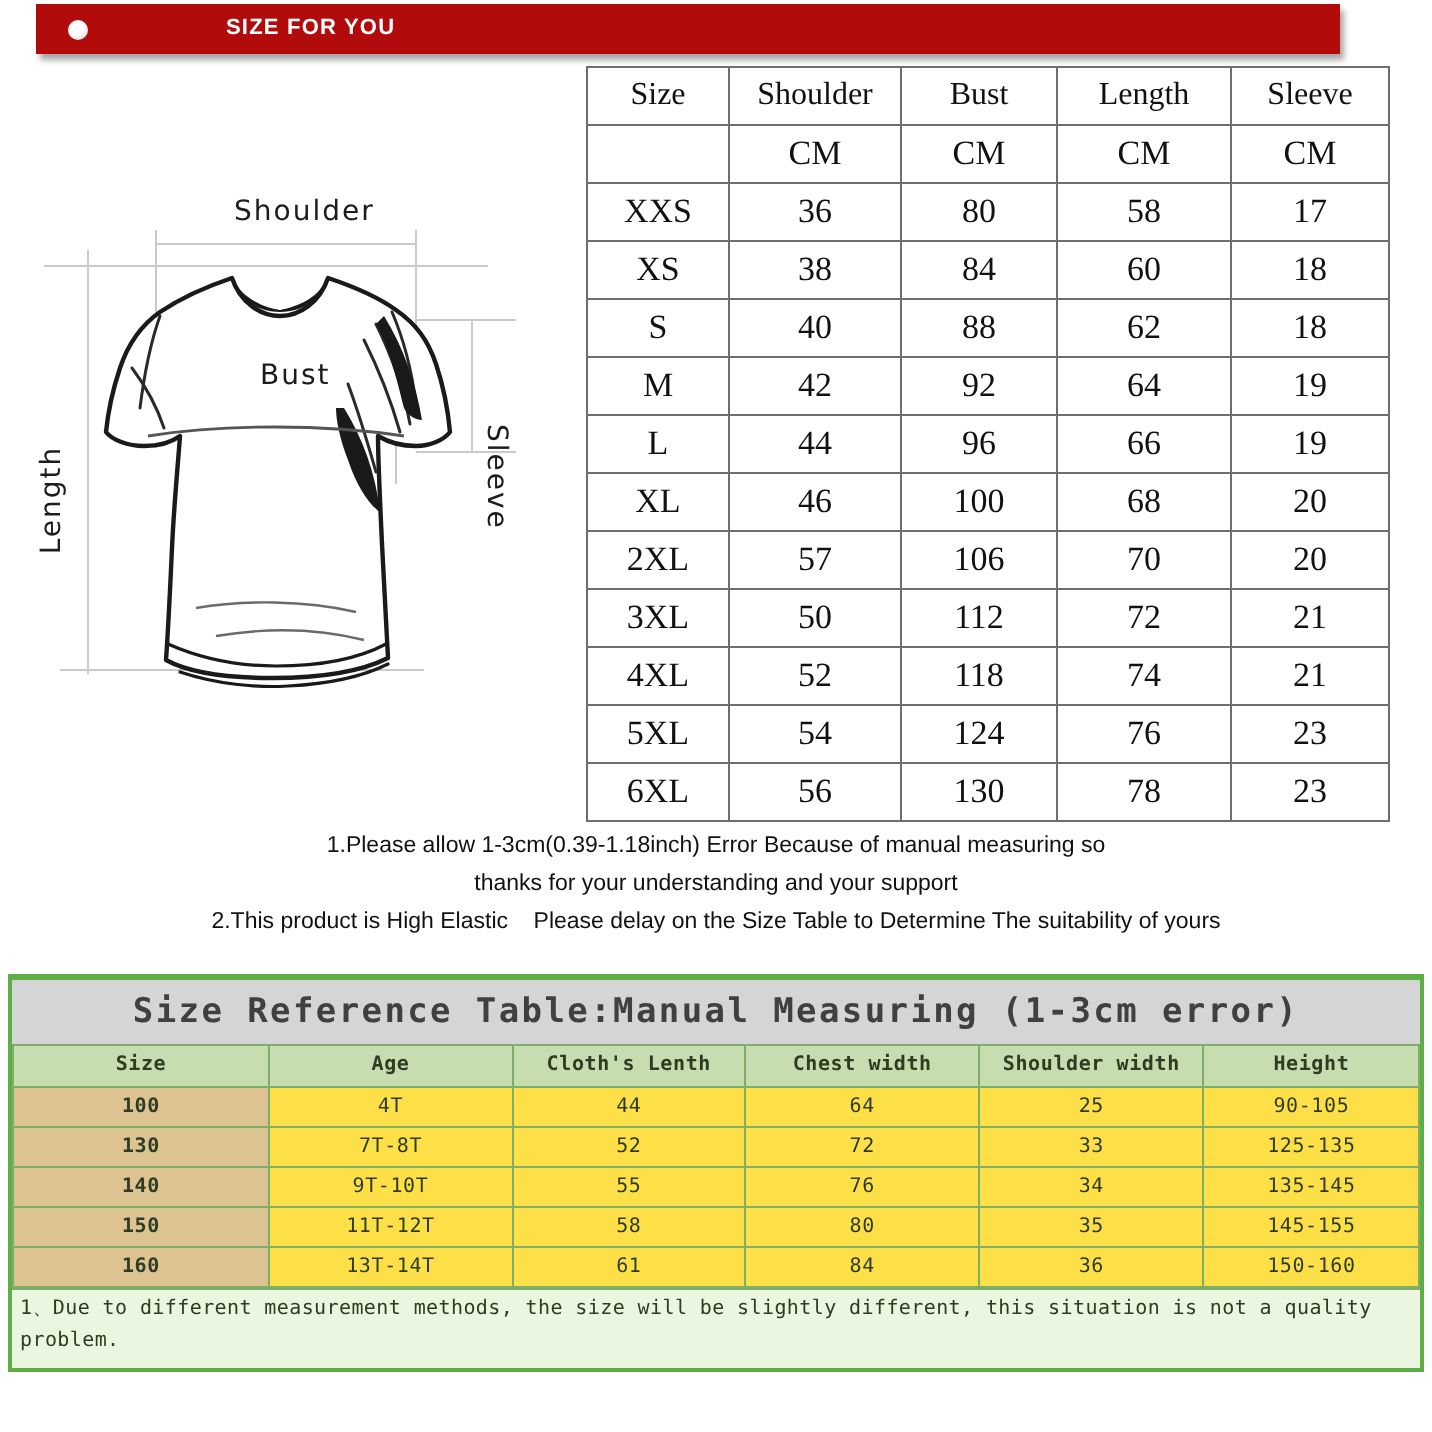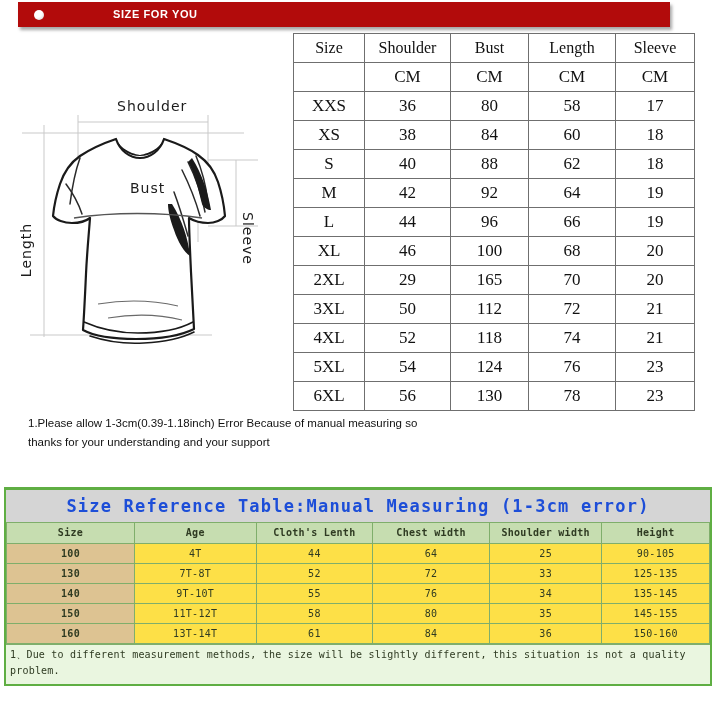--- a/index.html
+++ b/index.html
@@ -67,20 +67,21 @@
   #sizetable td.c3{width:78px;}
   #sizetable td.c4{width:70px;}
   #sizetable tr.hdr td{font-size:16px;}
 
   
   #notes{
     position:absolute;left:28px;top:414px;width:660px;
     font-family:"Liberation Sans", sans-serif;
     font-size:11.5px;color:#111;
     line-height:19px;
+    text-align:center;
   }
   #notes div{white-space:pre;}
 
   
   #refwrap{
     position:absolute;left:4px;top:487px;width:708px;
     border:2px solid #5fae43;
     border-top-width:3px;
     background:#eaf6e0;
     box-sizing:border-box;
@@ -97,21 +98,21 @@
     height:17px;
     line-height:17px;
     font-size:10px;
     letter-spacing:.3px;
     overflow:hidden;
   }
   #reftable tr.title td{
     background:#d5d5d5;
     border:1px solid #d5d5d5;
     border-bottom:1px solid #7fae6b;
-    color:#1d4ed8;
+    color:#404040;
     font-size:17px;
     font-weight:bold;
     height:29px;line-height:29px;
     letter-spacing:1.2px;
   }
   #reftable tr.hdr td{
     background:#c6ddb0;
     font-weight:bold;
     font-size:10px;
     height:18px;line-height:18px;
@@ -266,22 +267,22 @@
       </tr>
       <tr class="body">
         <td class="c0">XL</td>
         <td class="c1">46</td>
         <td class="c2">100</td>
         <td class="c3">68</td>
         <td class="c4">20</td>
       </tr>
       <tr class="body">
         <td class="c0">2XL</td>
-        <td class="c1">29</td>
-        <td class="c2">165</td>
+        <td class="c1">57</td>
+        <td class="c2">106</td>
         <td class="c3">70</td>
         <td class="c4">20</td>
       </tr>
       <tr class="body">
         <td class="c0">3XL</td>
         <td class="c1">50</td>
         <td class="c2">112</td>
         <td class="c3">72</td>
         <td class="c4">21</td>
       </tr>
@@ -305,20 +306,21 @@
         <td class="c2">130</td>
         <td class="c3">78</td>
         <td class="c4">23</td>
       </tr>
     </tbody>
 </table>
 
 <div id="notes">
   <div>1.Please allow 1-3cm(0.39-1.18inch) Error Because of manual measuring so</div>
   <div>thanks for your understanding and your support</div>
+  <div>2.This product is High Elastic    Please delay on the Size Table to Determine The suitability of yours</div>
 </div>
 
 <div id="refwrap">
   <table id="reftable">
     <colgroup>
       <col style="width:18.2%">
         <col style="width:17.3%">
         <col style="width:16.6%">
       <col style="width:16.6%">
         <col style="width:16.0%">

